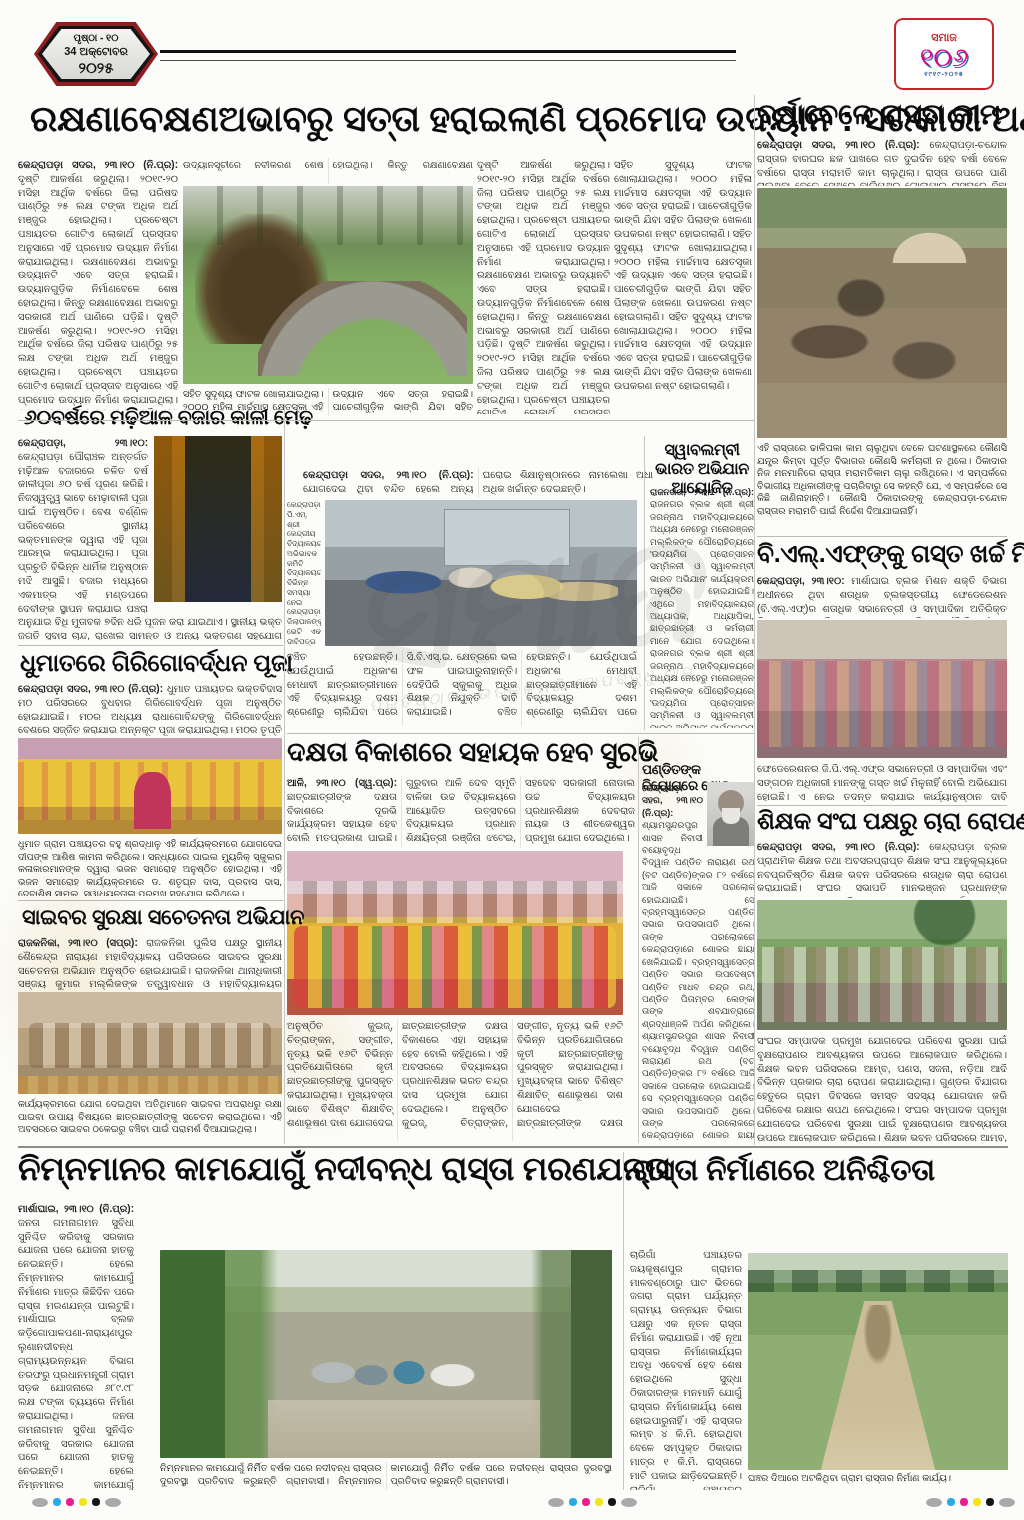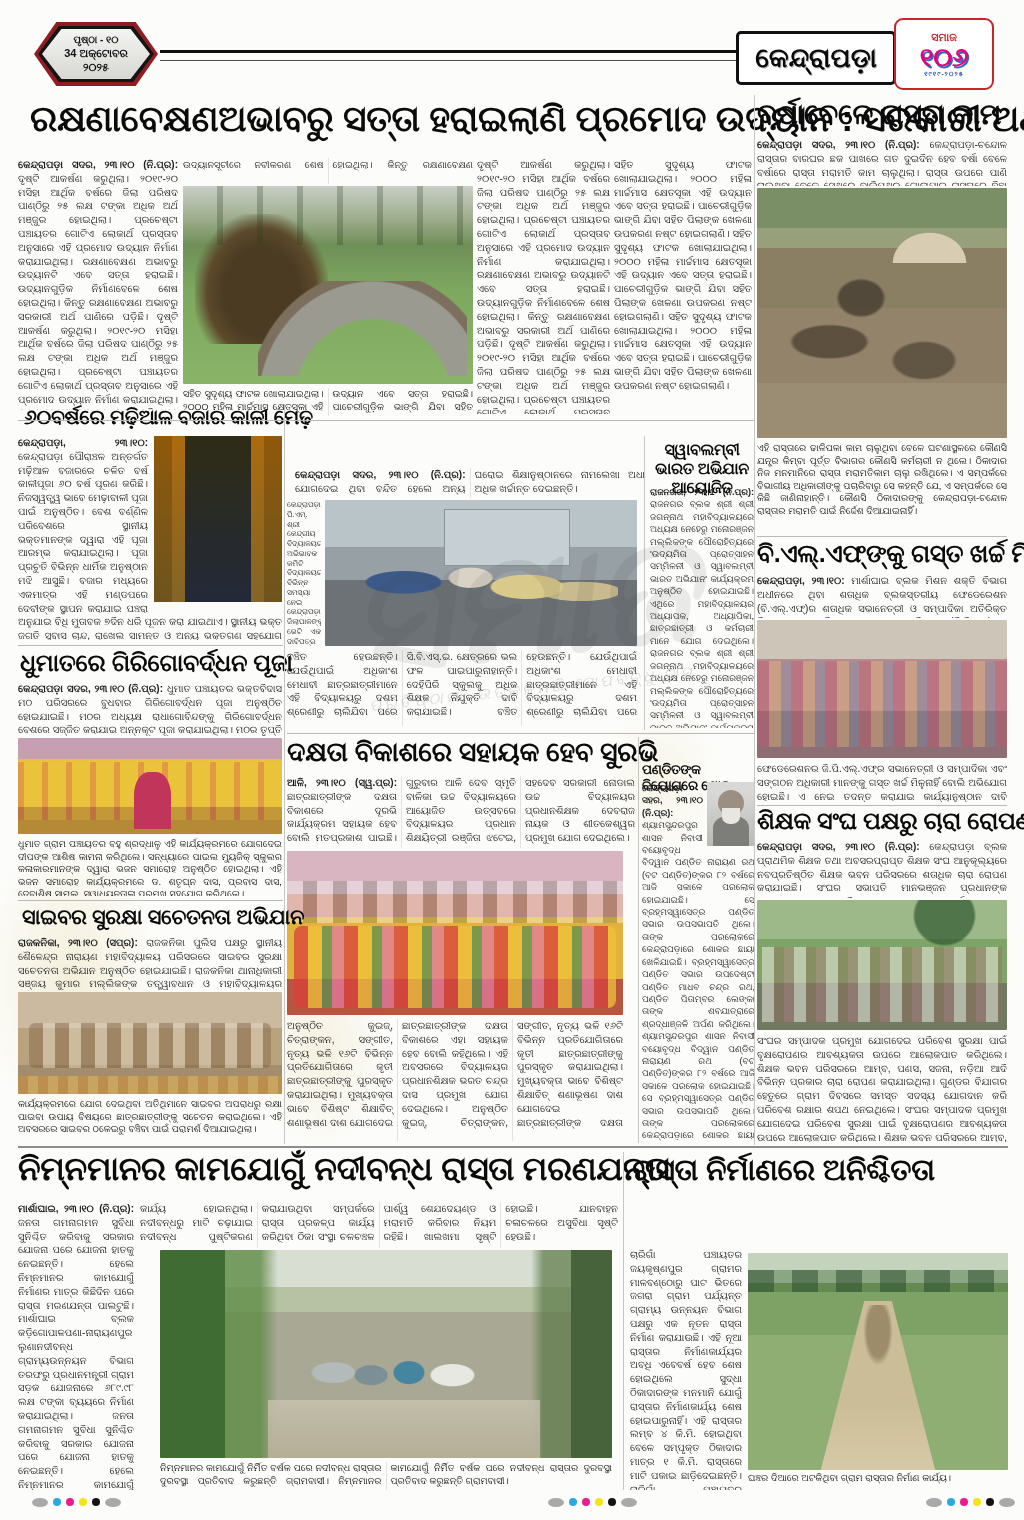--- a/index.html
+++ b/index.html
@@ -20,31 +20,31 @@
   
   .badge-outer{position:absolute;left:34px;top:22px;width:124px;height:64px;
     background:#8f1d22;clip-path:polygon(18% 0,82% 0,100% 50%,82% 100%,18% 100%,0 50%);}
   .badge-mid{position:absolute;left:4px;top:4px;right:4px;bottom:4px;background:#151515;
     clip-path:polygon(18% 0,82% 0,100% 50%,82% 100%,18% 100%,0 50%);}
   .badge-inner{position:absolute;left:8px;top:7px;right:8px;bottom:7px;
     background:linear-gradient(180deg,#f4f4f2,#d7d7d3);
     clip-path:polygon(18% 0,82% 0,100% 50%,82% 100%,18% 100%,0 50%);
     display:flex;flex-direction:column;align-items:center;justify-content:center;gap:1px;
     font-weight:700;color:#141414;}
-  .badge-inner .l1{font-size:10px;} .badge-inner .l2{font-size:11px;} .badge-inner .l3{font-size:11px;}
+  .badge-inner .l1{font-size:10px;} .badge-inner .l2{font-size:11px;} .badge-inner .l3{font-size:15px;}
   .header-rule{position:absolute;left:160px;top:50px;width:576px;height:7px;
     border-top:3px solid #101010;border-bottom:1px solid #4c4c4c;}
   .region-banner{position:absolute;left:736px;top:31px;width:154px;height:48px;background:#fff;
     border:3px solid #101010;border-radius:5px;display:flex;align-items:center;justify-content:center;
     font-size:27px;font-weight:800;color:#0a0a0a;text-shadow:1px 1px 0 #bbb;}
   .logo-box{position:absolute;left:894px;top:18px;width:96px;height:68px;background:#fff;
     border:2px solid #c8242c;border-radius:9px;display:flex;flex-direction:column;align-items:center;
     justify-content:center;gap:0;}
   .logo-name{font-size:11px;font-weight:700;color:#c8242c;font-family:"Liberation Serif",serif;}
-  .logo-number{font-size:26px;font-weight:700;color:#e6007e;text-shadow:1.5px 1.5px 0 #2a6bbf;line-height:1;}
+  .logo-number{font-size:26px;font-weight:400;color:#e6007e;text-shadow:1.5px 1.5px 0 #2a6bbf;line-height:1;}
   .logo-years{font-size:6.5px;color:#1a4fa0;font-weight:700;letter-spacing:1px;}
   
   .watermark{position:absolute;left:280px;top:530px;width:500px;height:280px;z-index:40;
     pointer-events:none;text-align:center;transform:rotate(-6deg);}
   .watermark .big{font-family:"Liberation Serif",serif;font-style:italic;font-weight:700;
     font-size:150px;color:rgba(70,70,70,0.10);line-height:1;}
   .watermark .tag{font-family:"Liberation Serif",serif;font-style:italic;font-size:16px;
     color:rgba(70,70,70,0.18);letter-spacing:3px;}
   
   .marks{position:absolute;top:1496px;display:flex;align-items:center;gap:5px;height:12px;}
@@ -62,23 +62,20 @@
 
   <div class="badge-outer">
     <div class="badge-mid"></div>
     <div class="badge-inner">
       <span class="l1">ପୃଷ୍ଠା - ୧୦</span>
       <span class="l2">34 ଅକ୍ଟୋବର</span>
       <span class="l3">୨୦୨୫</span>
     </div>
   </div>
   <div class="header-rule"></div>
-  <div class="region-banner">
-    <span>କେନ୍ଦ୍ରାପଡ଼ା</span>
-  </div>
   <div class="logo-box">
     <span class="logo-name">ସମାଜ</span>
     <span class="logo-number">୧୦୬</span>
     <span class="logo-years">୧୯୧୯-୨୦୨୫</span>
   </div>
 
   <div class="headline" style="left:30px;top:100px;width:724px;font-size:36px;white-space:nowrap;">ରକ୍ଷଣାବେକ୍ଷଣଅଭାବରୁ ସତ୍ତା ହରାଇଲାଣି ପ୍ରମୋଦ ଉଦ୍ୟାନ : ସରକାରୀ ଅର୍ଥ ପାଣିରେ</div>
   <div class="body" style="left:18px;top:158px;width:160px;height:252px;">
     <b class="dateline">କେନ୍ଦ୍ରାପଡ଼ା ସଦର, ୨୩।୧୦ (ନି.ପ୍ର):</b>
     <span>ଦୃଷ୍ଟି ଆକର୍ଷଣ କରୁଥିଲା। ୨୦୧୯-୨୦ ମସିହା ଆର୍ଥିକ ବର୍ଷରେ ଜିଲା ପରିଷଦ ପାଣ୍ଠିରୁ ୨୫ ଲକ୍ଷ ଟଙ୍କା ଅଧିକ ଅର୍ଥ ମଞ୍ଜୁର ହୋଇଥିଲା। ପ୍ରଚେଷ୍ଟା ପଞ୍ଚାୟତର ଗୋଟିଏ ଲୋକାର୍ଥ ପ୍ରସ୍ତାବ ଅନୁସାରେ ଏହି ପ୍ରମୋଦ ଉଦ୍ୟାନ ନିର୍ମାଣ କରାଯାଇଥିଲା। ରକ୍ଷଣାବେକ୍ଷଣ ଅଭାବରୁ ଉଦ୍ୟାନଟି ଏବେ ସତ୍ତା ହରାଇଛି। ଉଦ୍ୟାନଗୁଡ଼ିକ ନିର୍ମାଣବେଳେ ଶେଷ ହୋଇଥିଲା। କିନ୍ତୁ ରକ୍ଷଣାବେକ୍ଷଣ ଅଭାବରୁ ସରକାରୀ ଅର୍ଥ ପାଣିରେ ପଡ଼ିଛି। ଦୃଷ୍ଟି ଆକର୍ଷଣ କରୁଥିଲା। ୨୦୧୯-୨୦ ମସିହା ଆର୍ଥିକ ବର୍ଷରେ ଜିଲା ପରିଷଦ ପାଣ୍ଠିରୁ ୨୫ ଲକ୍ଷ ଟଙ୍କା ଅଧିକ ଅର୍ଥ ମଞ୍ଜୁର ହୋଇଥିଲା। ପ୍ରଚେଷ୍ଟା ପଞ୍ଚାୟତର ଗୋଟିଏ ଲୋକାର୍ଥ ପ୍ରସ୍ତାବ ଅନୁସାରେ ଏହି ପ୍ରମୋଦ ଉଦ୍ୟାନ ନିର୍ମାଣ କରାଯାଇଥିଲା। ରକ୍ଷଣାବେକ୍ଷଣ ଅଭାବରୁ ଉଦ୍ୟାନଟି ଏବେ ସତ୍ତା ହରାଇଛି। ଉଦ୍ୟାନଗୁଡ଼ିକ ନିର୍ମାଣବେଳେ ଶେଷ ହୋଇଥିଲା। କିନ୍ତୁ ରକ୍ଷଣାବେକ୍ଷଣ ଅଭାବରୁ ସରକାରୀ ଅର୍ଥ ପାଣିରେ ପଡ଼ିଛି। ଦୃଷ୍ଟି ଆକର୍ଷଣ କରୁଥିଲା। ୨୦୧୯-୨୦ ମସିହା ଆର୍ଥିକ ବର୍ଷରେ ଜିଲା ପରିଷଦ ପାଣ୍ଠିରୁ ୨୫ ଲକ୍ଷ ଟଙ୍କା ଅଧିକ ଅର୍ଥ ମଞ୍ଜୁର ହୋଇଥିଲା। ପ୍ରଚେଷ୍ଟା ପଞ୍ଚାୟତର ଗୋଟିଏ ଲୋକାର୍ଥ ପ୍ରସ୍ତାବ ଅନୁସାରେ ଏହି ପ୍ରମୋଦ ଉଦ୍ୟାନ ନିର୍ମାଣ କରାଯାଇଥିଲା। ରକ୍ଷଣାବେକ୍ଷଣ ଅଭାବରୁ ଉଦ୍ୟାନଟି ଏବେ ସତ୍ତା ହରାଇଛି। ଉଦ୍ୟାନଗୁଡ଼ିକ ନିର୍ମାଣବେଳେ ଶେଷ ହୋଇଥିଲା। କିନ୍ତୁ ରକ୍ଷଣାବେକ୍ଷଣ ଅଭାବରୁ ସରକାରୀ ଅର୍ଥ ପାଣିରେ ପଡ଼ିଛି।</span>
@@ -95,21 +92,21 @@
 
   <div class="headline" style="left:24px;top:406px;width:258px;font-size:20.5px;white-space:nowrap;">୬୦ବର୍ଷରେ ମଢ଼ିଆଳ ବଜାର କାଳୀ ମେଢ଼</div>
   <div class="body" style="left:18px;top:436px;width:264px;height:204px;">
     <div style="float:right;width:128px;height:166px;margin:0 0 4px 6px;
                 background:linear-gradient(90deg,#b5862c 0 14%,#d9a13a 14% 24%,#3a4258 24% 76%,#d9a13a 76% 86%,#b5862c 86% 100%),linear-gradient(180deg,#caa93f,#9aa0a5);
                 background-blend-mode:multiply;"></div>
     <b class="dateline">କେନ୍ଦ୍ରାପଡ଼ା, ୨୩।୧୦:</b>
     <span>କେନ୍ଦ୍ରାପଡ଼ା ପୌରାଞ୍ଚଳ ଅନ୍ତର୍ଗତ ମଢ଼ିଆଳ ବଜାରରେ ଚଳିତ ବର୍ଷ କାଳୀପୂଜା ୬୦ ବର୍ଷ ପୂରଣ କରିଛି। ନିଜସ୍ୱତ୍ତ୍ୱ ଭାବେ ମେଢ଼ାବାଳୀ ପୂଜା ପାଇଁ ଅନୁଷ୍ଠିତ। ବେଶ ବର୍ଣ୍ଣିଳ ପରିବେଶରେ ସ୍ଥାନୀୟ ଭକ୍ତମାନଙ୍କ ଦ୍ୱାରା ଏହି ପୂଜା ଆରମ୍ଭ କରାଯାଇଥିଲା। ପୂଜା ପ୍ରଚୁତି ବିଭିନ୍ନ ଧାର୍ମିକ ଅନୁଷ୍ଠାନ ମଝି ଆସୁଛି। ବଜାର ମଧ୍ୟରେ ଏକମାତ୍ର ଏହି ମଣ୍ଡପରେ ଦେବୀଙ୍କ ସ୍ଥାପନ କରାଯାଇ ପଞ୍ଚରା ଅନୁଯାଇ ବିଧି ମୁତାବକ ୭ଦିନ ଧରି ପୂଜନ କରା ଯାଇଥାଏ। ସ୍ଥାନୀୟ ଭକ୍ତ ଜଗତି ସୁବାସ ଚାନ୍ଦ, ରାଖେଲ ସାମନ୍ତ ଓ ଅନ୍ୟ ଭକ୍ତଗଣ ସହଯୋଗ କରୁଛନ୍ତି। କେନ୍ଦ୍ରାପଡ଼ା ପୌରାଞ୍ଚଳ ଅନ୍ତର୍ଗତ ମଢ଼ିଆଳ ବଜାରରେ ଚଳିତ ବର୍ଷ କାଳୀପୂଜା ୬୦ ବର୍ଷ ପୂରଣ କରିଛି। ନିଜସ୍ୱତ୍ତ୍ୱ ଭାବେ ମେଢ଼ାବାଳୀ ପୂଜା ପାଇଁ ଅନୁଷ୍ଠିତ। ବେଶ ବର୍ଣ୍ଣିଳ ପରିବେଶରେ ସ୍ଥାନୀୟ ଭକ୍ତମାନଙ୍କ ଦ୍ୱାରା ଏହି ପୂଜା ଆରମ୍ଭ କରାଯାଇଥିଲା। ପୂଜା ପ୍ରଚୁତି ବିଭିନ୍ନ ଧାର୍ମିକ ଅନୁଷ୍ଠାନ ମଝି ଆସୁଛି। ବଜାର ମଧ୍ୟରେ ଏକମାତ୍ର ଏହି ମଣ୍ଡପରେ ଦେବୀଙ୍କ ସ୍ଥାପନ କରାଯାଇ ପଞ୍ଚରା ଅନୁଯାଇ ବିଧି ମୁତାବକ ୭ଦିନ ଧରି ପୂଜନ କରା ଯାଇଥାଏ। ସ୍ଥାନୀୟ ଭକ୍ତ ଜଗତି ସୁବାସ ଚାନ୍ଦ, ରାଖେଲ ସାମନ୍ତ ଓ ଅନ୍ୟ ଭକ୍ତଗଣ ସହଯୋଗ କରୁଛନ୍ତି।</span>
   </div>
 
-  <div class="body cols2" style="left:295px;top:468px;width:350px;height:30px;">
+  <div class="body cols2" style="left:303px;top:468px;width:350px;height:30px;">
     <b class="dateline">କେନ୍ଦ୍ରାପଡ଼ା ସଦର, ୨୩।୧୦ (ନି.ପ୍ର):</b>
     <span>ଯୋଗଦେଇ ଥିବା ବନ୍ଦିତ ହେଲେ ଅନ୍ୟ ଘରୋଇ ଶିକ୍ଷାନୁଷ୍ଠାନରେ ନାମଲେଖା ଅଧା ଅଧିକ ଖର୍ଚ୍ଚାନ୍ତ ଦେଇଛନ୍ତି।</span>
   </div>
   <div class="body" style="left:287px;top:500px;width:34px;height:148px;font-size:7.5px;line-height:1.3;">କେନ୍ଦ୍ରାପଡ଼ା ପି.ଏମ୍. ଶ୍ରୀ କେନ୍ଦ୍ରୀୟ ବିଦ୍ୟାଳୟର ଅଭିଭାବକ କମିଟି ବିଦ୍ୟାଳୟର ବିଭିନ୍ନ ସମସ୍ୟା ନେଇ କେନ୍ଦ୍ରାପଡ଼ା ଜିଲାପାଳଙ୍କୁ ଭେଟି ଏକ ଦାବିପତ୍ର ପ୍ରଦାନ କରିଛନ୍ତି। ଅଭିଭାବକ ସଂଘର ସଭାପତି ସ୍ୱରୂପଚନ୍ଦ୍ର ସାମଲ, ଦମୋଦର ଅମରେନ୍ଦ୍ର ମହାନ୍ତି, ଧନେଶ୍ୱର ସାହୁ, ମହେନ୍ଦ୍ର କୁମାର ପ୍ରଧାନ, ପ୍ରଭାକର ରାଉତ, ଦେବଦତ୍ତ ଷଡ଼ଙ୍ଗୀ, ପ୍ରଦୀପ୍ତ କୁମାର ଷଟପଥି, ଅସ୍ମିତା ବାର୍ଇ, ଧନେଶ୍ୱର ମଲ୍ଲିକ ପ୍ରମୁଖ ଜିଲାପାଳଙ୍କୁ ଭେଟି ଅଭିଯୋଗ କରିଛନ୍ତି।</div>
   <div class="photo" style="left:325px;top:500px;width:312px;height:146px;
               background:linear-gradient(180deg,#b9c4c9 0 32%,#97a0a5 32% 55%,#6c7276 55% 100%);">
     <div class="abs" style="left:38%;top:6%;width:40%;height:38%;background:#c5cfd4;border:1px solid #8a9399;"></div>
     <div class="abs" style="left:8%;bottom:0;width:86%;height:62%;background:radial-gradient(ellipse at 20% 30%,#3b5a8a 0 12%,transparent 13%),radial-gradient(ellipse at 45% 25%,#d8d3c4 0 10%,transparent 11%),radial-gradient(ellipse at 66% 35%,#d9c98a 0 14%,transparent 15%),radial-gradient(ellipse at 86% 40%,#cabb8e 0 12%,transparent 13%);"></div>
   </div>
   <div class="body cols3" style="left:287px;top:650px;width:350px;height:76px;">ବଞ୍ଚିତ ହେଉଛନ୍ତି। ଯେଉଁଥିପାଇଁ ଅଧିକାଂଶ ମେଧାବୀ ଛାତ୍ରଛାତ୍ରୀମାନେ ଏହି ବିଦ୍ୟାଳୟରୁ ଦଶମ ଶ୍ରେଣୀରୁ ଚାଲିଯିବା ପରେ ସି.ବି.ଏସ୍.ଇ. କ୍ଷେତ୍ରରେ ଭଲ ଫଳ ପାଇପାରୁନାହାନ୍ତି। ଦେହିପିରି ସ୍କୁଲକୁ ଅଧିକ ଶିକ୍ଷକ ନିଯୁକ୍ତି ଦାବି କରାଯାଇଛି। ବଞ୍ଚିତ ହେଉଛନ୍ତି। ଯେଉଁଥିପାଇଁ ଅଧିକାଂଶ ମେଧାବୀ ଛାତ୍ରଛାତ୍ରୀମାନେ ଏହି ବିଦ୍ୟାଳୟରୁ ଦଶମ ଶ୍ରେଣୀରୁ ଚାଲିଯିବା ପରେ ସି.ବି.ଏସ୍.ଇ. କ୍ଷେତ୍ରରେ ଭଲ ଫଳ ପାଇପାରୁନାହାନ୍ତି। ଦେହିପିରି ସ୍କୁଲକୁ ଅଧିକ ଶିକ୍ଷକ ନିଯୁକ୍ତି ଦାବି କରାଯାଇଛି।</div>
@@ -196,21 +193,20 @@
     <span>କେନ୍ଦ୍ରାପଡ଼ା ବ୍ଲକ ପ୍ରାଥମିକ ଶିକ୍ଷକ ତଥା ଅବସରପ୍ରାପ୍ତ ଶିକ୍ଷକ ସଂଘ ଆନୁକୂଲ୍ୟରେ ନବପ୍ରତିଷ୍ଠିତ ଶିକ୍ଷକ ଭବନ ପରିସରରେ ଶତାଧିକ ଚାରା ରୋପଣ କରାଯାଇଛି। ସଂଘର ସଭାପତି ମାନଭଞ୍ଜନ ପ୍ରଧାନଙ୍କ ନେତୃତ୍ୱରେ ଅନୁଷ୍ଠିତ ଚାରାରୋପଣ କାର୍ଯ୍ୟକ୍ରମରେ ମାଳାକାନପଡ଼ା ବ୍ଲକର ପ୍ରାକ୍ତନ ମଣ୍ଡଳ ଶିକ୍ଷାଧିକାରୀ ଅଜୟ କୁମାର ପରିଡ଼ା, ଶିକ୍ଷାବିତ୍ କାଶୀନାଥ ରାଉତରାୟ ଓ</span>
   </div>
   <div class="photo" style="left:757px;top:900px;width:250px;height:130px;
               background:linear-gradient(180deg,#9db98a 0 30%,#7fa468 30% 64%,#707a60 64% 100%);">
     <div class="abs" style="left:2%;top:36%;width:96%;height:58%;background:repeating-linear-gradient(90deg,rgba(240,238,230,0.65) 0 12px,rgba(150,110,90,0.5) 12px 22px,rgba(200,120,140,0.45) 22px 32px);opacity:.8;"></div>
     <div class="abs" style="left:60%;top:0;width:30%;height:40%;background:radial-gradient(ellipse at 50% 30%,rgba(40,80,40,0.65) 0 55%,transparent 60%);"></div>
   </div>
   <div class="body" style="left:757px;top:1034px;width:250px;height:108px;">ସଂଘର ସମ୍ପାଦକ ପ୍ରମୁଖ ଯୋଗଦେଇ ପରିବେଶ ସୁରକ୍ଷା ପାଇଁ ବୃକ୍ଷରୋପଣର ଆବଶ୍ୟକତା ଉପରେ ଆଲୋକପାତ କରିଥିଲେ। ଶିକ୍ଷକ ଭବନ ପରିସରରେ ଆମ୍ବ, ପଣସ, ସଜନା, ନଡ଼ିଆ ଆଦି ବିଭିନ୍ନ ପ୍ରକାର ଚାରା ରୋପଣ କରାଯାଇଥିଲା। ଗୁଣ୍ଡର ବିଯାଗର ହେତୁରେ ଗ୍ରାମ ଦିବସରେ ସମସ୍ତ ସଦସ୍ୟ ଯୋଗଦାନ କରି ପରିବେଶ ରକ୍ଷାର ଶପଥ ନେଇଥିଲେ। ସଂଘର ସମ୍ପାଦକ ପ୍ରମୁଖ ଯୋଗଦେଇ ପରିବେଶ ସୁରକ୍ଷା ପାଇଁ ବୃକ୍ଷରୋପଣର ଆବଶ୍ୟକତା ଉପରେ ଆଲୋକପାତ କରିଥିଲେ। ଶିକ୍ଷକ ଭବନ ପରିସରରେ ଆମ୍ବ, ପଣସ, ସଜନା, ନଡ଼ିଆ ଆଦି ବିଭିନ୍ନ ପ୍ରକାର ଚାରା ରୋପଣ କରାଯାଇଥିଲା। ଗୁଣ୍ଡର ବିଯାଗର ହେତୁରେ ଗ୍ରାମ ଦିବସରେ ସମସ୍ତ ସଦସ୍ୟ ଯୋଗଦାନ କରି ପରିବେଶ ରକ୍ଷାର ଶପଥ ନେଇଥିଲେ।</div>
 
   <div class="headline" style="left:18px;top:1152px;width:600px;font-size:33px;white-space:nowrap;">ନିମ୍ନମାନର କାମଯୋଗୁଁ ନଦୀବନ୍ଧ ରାସ୍ତା ମରଣଯନ୍ତା</div>
-  <div class="body cols4" style="left:140px;top:1202px;width:478px;height:46px;">କାର୍ଯ୍ୟ ହୋଇନଥିଲା। ନଦୀବନ୍ଧରୁ ମାଟି ଚଢ଼ାଯାଇ ନଦୀବନ୍ଧ ପୁଷ୍ଟିକରଣ କରାଯାଉଥିବା ସମ୍ପର୍କରେ ରାସ୍ତା ପ୍ରକଳ୍ପ କାର୍ଯ୍ୟ କରିଥିବା ଠିକା ସଂସ୍ଥା ଚଳଚଞ୍ଚଳ ପାର୍ଶ୍ୱ ଶେଯଦେୟଣ୍ଡ ଓ ମରାମତି କରିବାର ନିୟମ ରହିଛି। ଖାଲଖମା ସୃଷ୍ଟି ହୋଇଛି। ଯାନବାହନ ଚଳାଚଳରେ ଅସୁବିଧା ସୃଷ୍ଟି ହେଉଛି।</div>
   <div class="body" style="left:18px;top:1202px;width:116px;height:288px;">
     <b class="dateline">ମାର୍ଶାଘାଇ, ୨୩।୧୦ (ନି.ପ୍ର):</b>
     <span>ଜନତା ଗମନାଗମନ ସୁବିଧା ସୁନିଶ୍ଚିତ କରିବାକୁ ସରକାର ଯୋଜନା ପରେ ଯୋଜନା ହାତକୁ ନେଇଛନ୍ତି। ହେଲେ ନିମ୍ନମାନର କାମଯୋଗୁଁ ନିର୍ମାଣର ମାତ୍ର କିଛିଦିନ ପରେ ରାସ୍ତା ମରଣଯନ୍ତା ପାଲଟୁଛି। ମାର୍ଶାଘାଇ ବ୍ଲକ କଡ଼ିଗୋପାଳପଣା-ନାରାୟଣପୁର ଲୁଣାନଦୀବନ୍ଧ ଗ୍ରାମ୍ୟଉନ୍ନୟନ ବିଭାଗ ତରଫରୁ ପ୍ରଧାନମନ୍ତ୍ରୀ ଗ୍ରାମ ସଡ଼କ ଯୋଜନାରେ ୬୮୯.୯୮ ଲକ୍ଷ ଟଙ୍କା ବ୍ୟୟରେ ନିର୍ମାଣ କରାଯାଇଥିଲା। ଜନତା ଗମନାଗମନ ସୁବିଧା ସୁନିଶ୍ଚିତ କରିବାକୁ ସରକାର ଯୋଜନା ପରେ ଯୋଜନା ହାତକୁ ନେଇଛନ୍ତି। ହେଲେ ନିମ୍ନମାନର କାମଯୋଗୁଁ ନିର୍ମାଣର ମାତ୍ର କିଛିଦିନ ପରେ ରାସ୍ତା ମରଣଯନ୍ତା ପାଲଟୁଛି। ମାର୍ଶାଘାଇ ବ୍ଲକ କଡ଼ିଗୋପାଳପଣା-ନାରାୟଣପୁର ଲୁଣାନଦୀବନ୍ଧ ଗ୍ରାମ୍ୟଉନ୍ନୟନ ବିଭାଗ ତରଫରୁ ପ୍ରଧାନମନ୍ତ୍ରୀ ଗ୍ରାମ ସଡ଼କ ଯୋଜନାରେ ୬୮୯.୯୮ ଲକ୍ଷ ଟଙ୍କା ବ୍ୟୟରେ ନିର୍ମାଣ କରାଯାଇଥିଲା।</span>
   </div>
   <div class="photo" style="left:160px;top:1250px;width:452px;height:208px;
               background:linear-gradient(180deg,#d8ded2 0 18%,#b7c2a4 18% 30%,#a8a894 30% 100%);">
     <div class="abs" style="left:0;top:0;width:26%;height:100%;background:linear-gradient(90deg,#3f6c32 0 55%,rgba(95,140,70,0.8) 55% 85%,transparent 100%);"></div>
     <div class="abs" style="right:0;top:0;width:18%;height:100%;background:linear-gradient(270deg,#47633c 0 50%,rgba(90,120,70,0.7) 50% 85%,transparent 100%);"></div>
     <div class="abs" style="left:32%;top:34%;width:42%;height:62%;background:radial-gradient(ellipse at 15% 40%,rgba(180,190,190,0.9) 0 9%,transparent 10%),radial-gradient(ellipse at 35% 42%,rgba(120,140,150,0.9) 0 9%,transparent 10%),radial-gradient(ellipse at 55% 40%,rgba(60,130,160,0.9) 0 10%,transparent 11%),radial-gradient(ellipse at 78% 42%,rgba(235,235,230,0.95) 0 10%,transparent 11%);"></div>
     <div class="abs" style="left:24%;bottom:0;width:60%;height:28%;background:linear-gradient(180deg,rgba(200,195,175,0.8),#b5ae97);"></div>

